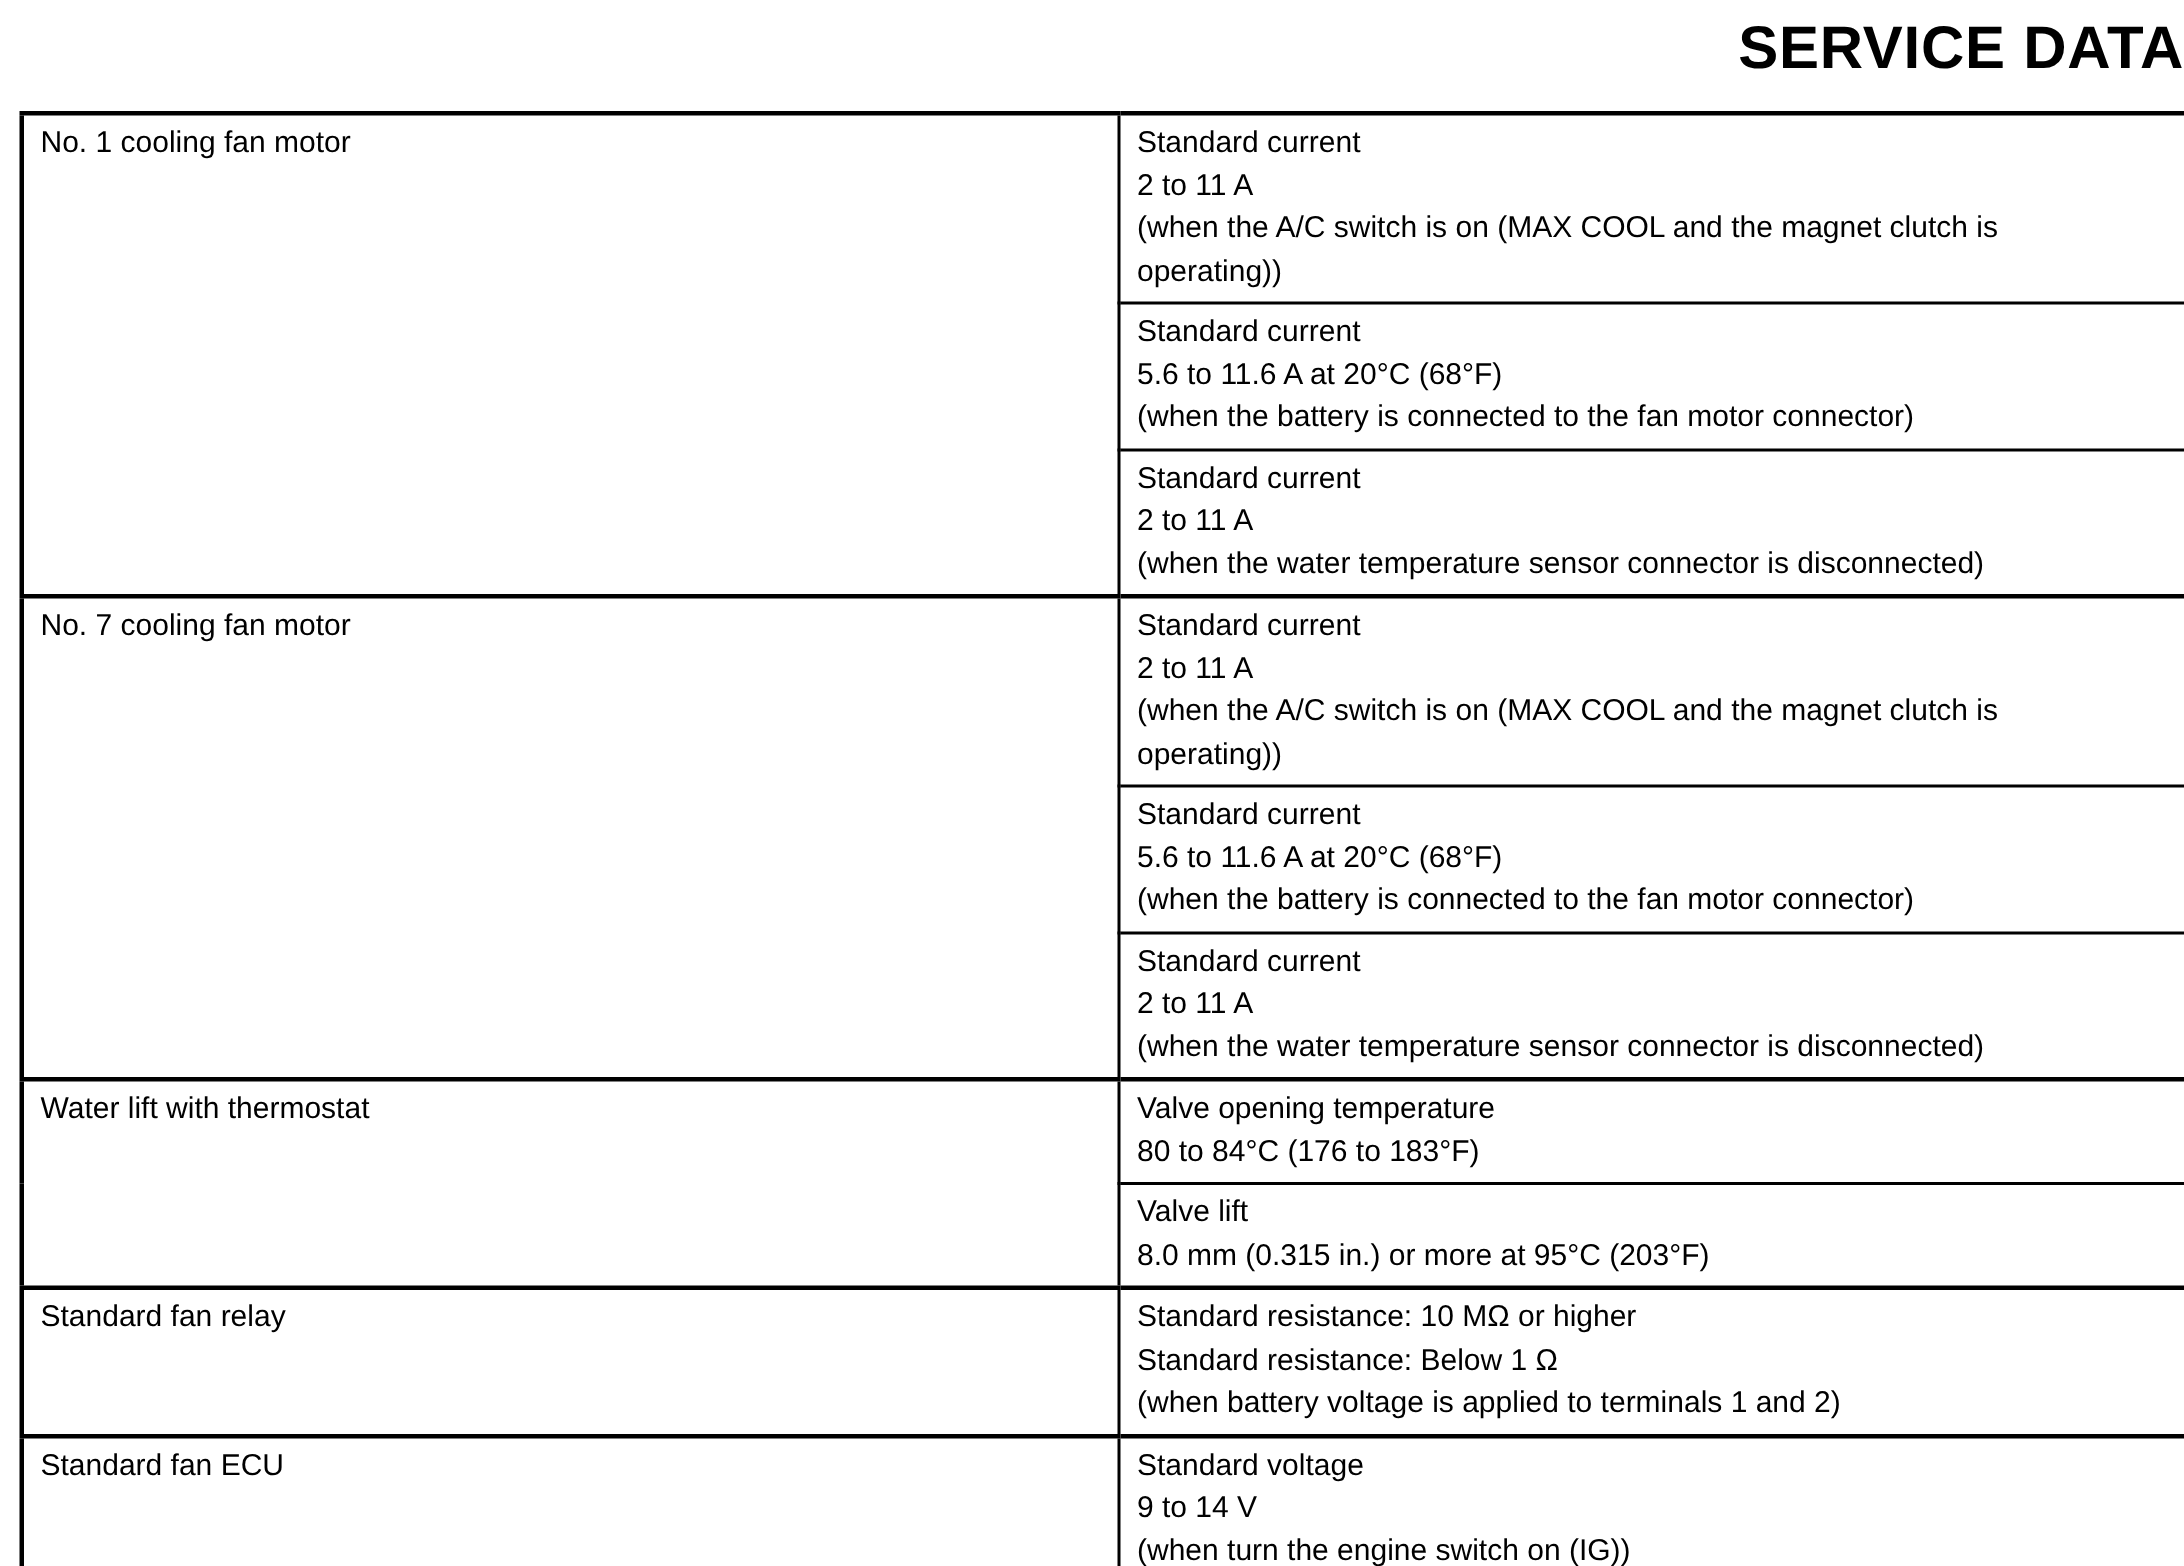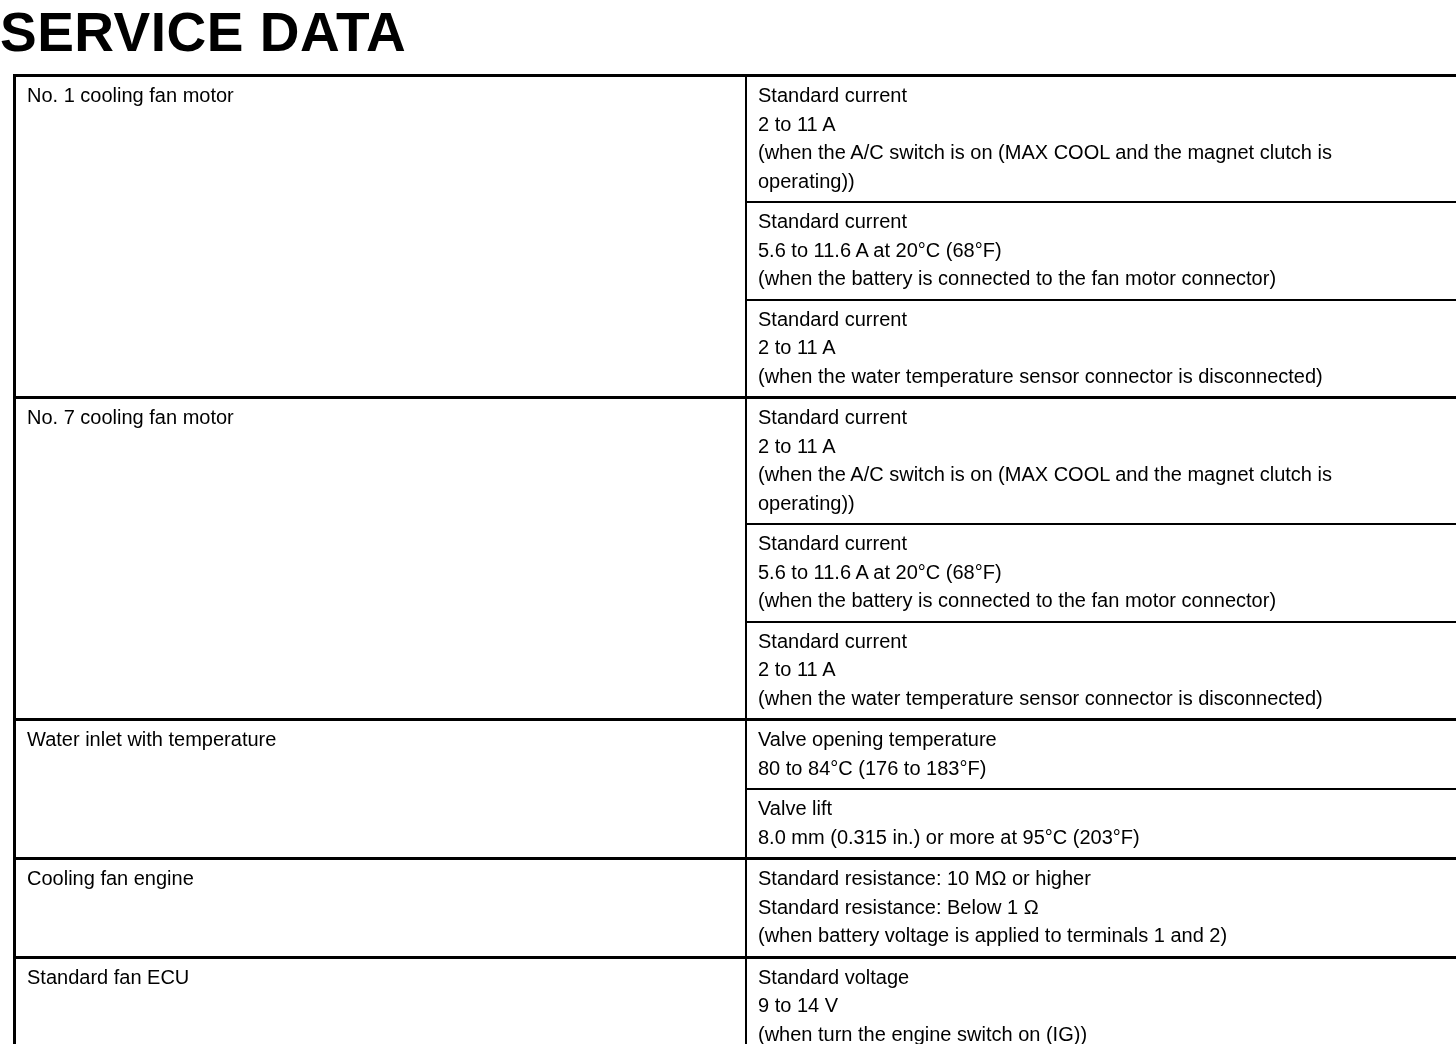--- a/index.html
+++ b/index.html
@@ -12,23 +12,23 @@
     color: #000000;
     -webkit-font-smoothing: antialiased;
   }
   .page {
     position: relative;
     width: 1456px;
     height: 1044px;
     overflow: hidden;
   }
   .title {
-    text-align: left;
+    text-align: right;
     font-weight: bold;
-    font-size: 55px;
+    font-size: 40px;
     line-height: 44px;
     margin: 10px 0 20px 0;
     letter-spacing: 0.5px;
   }
   table.data-table {
     border-collapse: collapse;
     table-layout: fixed;
     margin-left: 13px;
     width: 1418px;
     border: 3px solid #000;
@@ -107,36 +107,36 @@
         </tr>
         <tr>
           <td class="spec-cell">
             <div class="cell-line">Standard current</div>
             <div class="cell-line">2 to 11 A</div>
             <div class="cell-line">(when the water temperature sensor connector is disconnected)</div>
           </td>
         </tr>
         <tr class="major-start">
           <td class="item-cell" rowspan="2">
-            <div class="cell-line">Water inlet with temperature</div>
+            <div class="cell-line">Water lift with thermostat</div>
           </td>
           <td class="spec-cell">
             <div class="cell-line">Valve opening temperature</div>
             <div class="cell-line">80 to 84°C (176 to 183°F)</div>
           </td>
         </tr>
         <tr>
           <td class="spec-cell">
             <div class="cell-line">Valve lift</div>
             <div class="cell-line">8.0 mm (0.315 in.) or more at 95°C (203°F)</div>
           </td>
         </tr>
         <tr class="major-start">
           <td class="item-cell" rowspan="1">
-            <div class="cell-line">Cooling fan engine</div>
+            <div class="cell-line">Standard fan relay</div>
           </td>
           <td class="spec-cell">
             <div class="cell-line">Standard resistance: 10 MΩ or higher</div>
             <div class="cell-line">Standard resistance: Below 1 Ω</div>
             <div class="cell-line">(when battery voltage is applied to terminals 1 and 2)</div>
           </td>
         </tr>
         <tr class="major-start">
           <td class="item-cell" rowspan="1">
             <div class="cell-line">Standard fan ECU</div>

